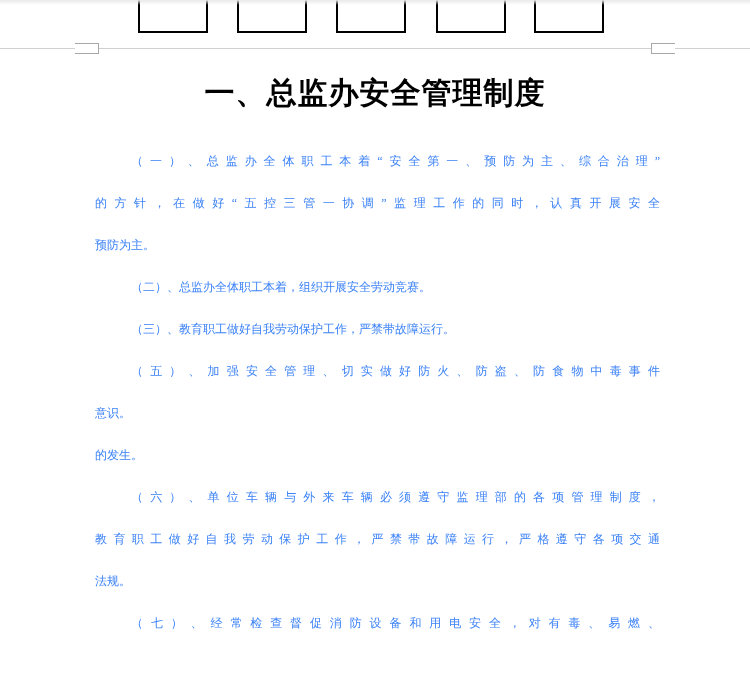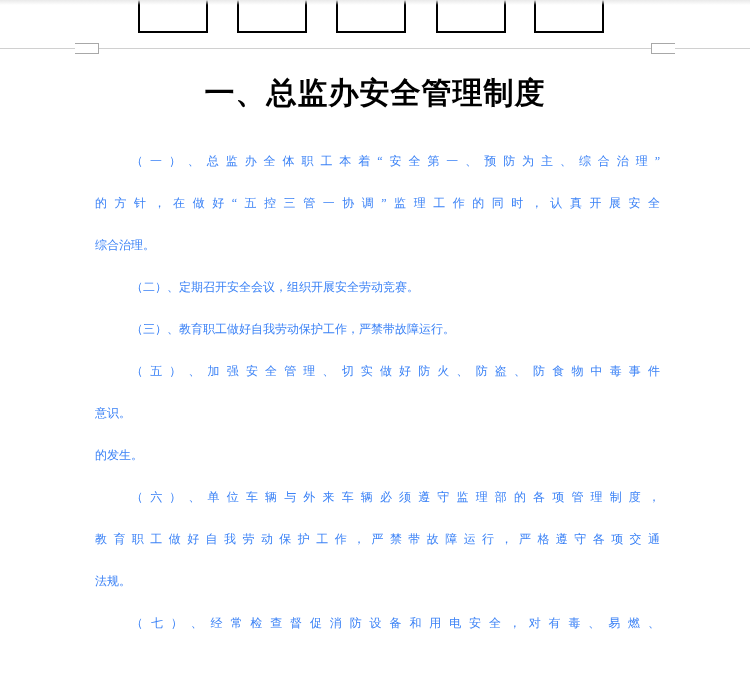--- a/index.html
+++ b/index.html
@@ -69,22 +69,22 @@
 
 <div class="margin-line"></div>
 <div class="margin-mark left"></div>
 <div class="margin-mark right"></div>
 
 <div class="doc-title">一、总监办安全管理制度</div>
 
 <div class="doc-body" id="doc-body">
     <div class="line indent">（一）、总监办全体职工本着“安全第一、预防为主、综合治理”</div>
     <div class="line">的方针，在做好“五控三管一协调”监理工作的同时，认真开展安全</div>
-    <div class="line no-justify">综合治理。</div>
-    <div class="line indent no-justify">（二）、定期召开安全会议，组织开展安全劳动竞赛。</div>
+    <div class="line no-justify">预防为主。</div>
+    <div class="line indent no-justify">（二）、总监办全体职工本着，组织开展安全劳动竞赛。</div>
     <div class="line indent no-justify">（三）、教育职工做好自我劳动保护工作，严禁带故障运行。</div>
     <div class="line indent">（五）、加强安全管理、切实做好防火、防盗、防食物中毒事件</div>
     <div class="line no-justify">意识。</div>
     <div class="line no-justify">的发生。</div>
     <div class="line indent">（六）、单位车辆与外来车辆必须遵守监理部的各项管理制度，</div>
     <div class="line">教育职工做好自我劳动保护工作，严禁带故障运行，严格遵守各项交通</div>
     <div class="line no-justify">法规。</div>
     <div class="line indent">（七）、经常检查督促消防设备和用电安全，对有毒、易燃、</div>
   </div>
 

